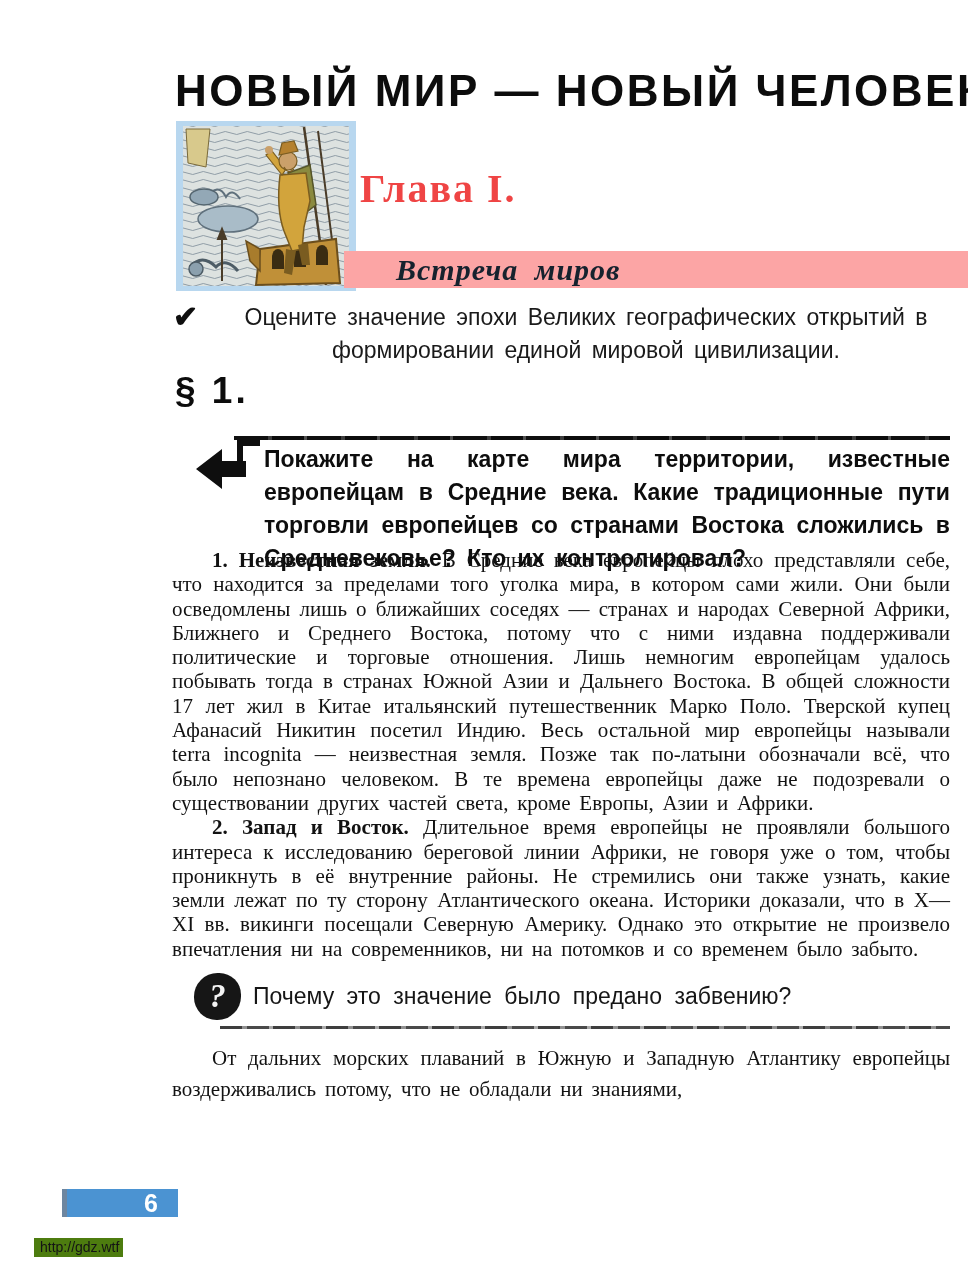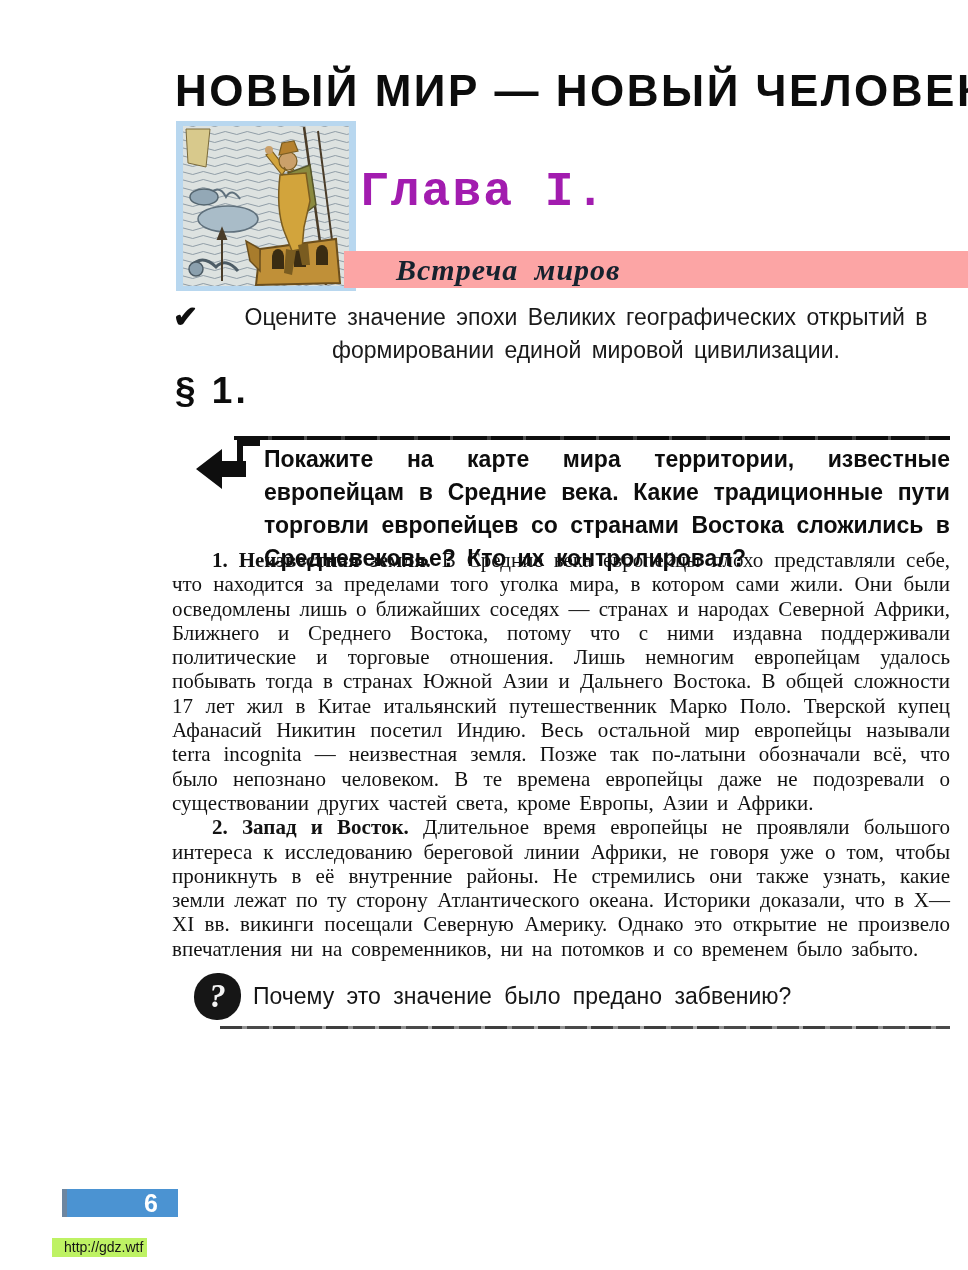--- a/index.html
+++ b/index.html
@@ -32,25 +32,25 @@
   .illustration {
     position: absolute;
     top: 121px; left: 144px;
     width: 180px; height: 170px;
   }
 
   
   .chapter-label {
     position: absolute;
     top: 165px; left: 328px;
-    font-family: Liberation Mono, monospace;
-    font-weight: 700;
-    font-size: 48px;
+    font-family: Liberation Serif, serif;
+    font-weight: 700;
+    font-size: 40px;
     letter-spacing: 2px;
-    color: #a21caf;
+    color: #ef4444;
   }
 
   
   .banner {
     position: absolute;
     top: 251px; left: 312px;
     width: 606px; height: 37px;
     background: #fca5a5;
     display: flex;
     align-items: center;
@@ -203,25 +203,25 @@
     box-sizing: border-box;
     color: #ffffff;
     font-weight: 700;
     font-size: 25px;
     line-height: 28px;
     text-align: right;
     padding-right: 20px;
   }
   .url-watermark {
     position: absolute;
-    top: 1238px; left: 20px;
-    background: #bef264;
+    top: 1238px; left: 2px;
+    background: #4d7c0f;
     color: #141414;
     font-size: 14px;
-    padding: 1px 4px 2px 12px;
+    padding: 1px 4px 2px 6px;
   }
 </style>
 </head>
 <body>
 
 <div class="page">
 
   <div class="part-title">НОВЫЙ МИР — НОВЫЙ ЧЕЛОВЕК</div>
 
   <div class="illustration">
@@ -294,19 +294,20 @@
   <div class="content">
     <p><span class="lead">1. Неизвестная земля.</span> <span>В Средние века европейцы плохо представляли себе, что находится за пределами того уголка мира, в котором сами жили. Они были осведомлены лишь о ближайших соседях — странах и народах Северной Африки, Ближнего и Среднего Востока, потому что с ними издавна поддерживали политические и торговые отношения. Лишь немногим европейцам удалось побывать тогда в странах Южной Азии и Дальнего Востока. В общей сложности 17 лет жил в Китае итальянский путешественник Марко Поло. Тверской купец Афанасий Никитин посетил Индию. Весь остальной мир европейцы называли terra incognita — неизвестная земля. Позже так по-латыни обозначали всё, что было непознано человеком. В те времена европейцы даже не подозревали о существовании других частей света, кроме Европы, Азии и Африки.</span></p>
     <p><span class="lead">2. Запад и Восток.</span> <span>Длительное время европейцы не проявляли большого интереса к исследованию береговой линии Африки, не говоря уже о том, чтобы проникнуть в её внутренние районы. Не стремились они также узнать, какие земли лежат по ту сторону Атлантического океана. Историки доказали, что в X—XI вв. викинги посещали Северную Америку. Однако это открытие не произвело впечатления ни на современников, ни на потомков и со временем было забыто.</span></p>
 
     <div class="question-row">
       <span class="question-icon">?</span>
       <span class="question-text">Почему это значение было предано забвению?</span>
     </div>
     <div class="question-divider"></div>
 
+    <p class="closing-par">От дальних морских плаваний в Южную и Западную Атлантику европейцы воздерживались потому, что не обладали ни знаниями,</p>
   </div>
 
   <div class="page-number-badge">6</div>
 
   <div class="url-watermark">http://gdz.wtf</div>
 
 </div>
 
 </body></html>

